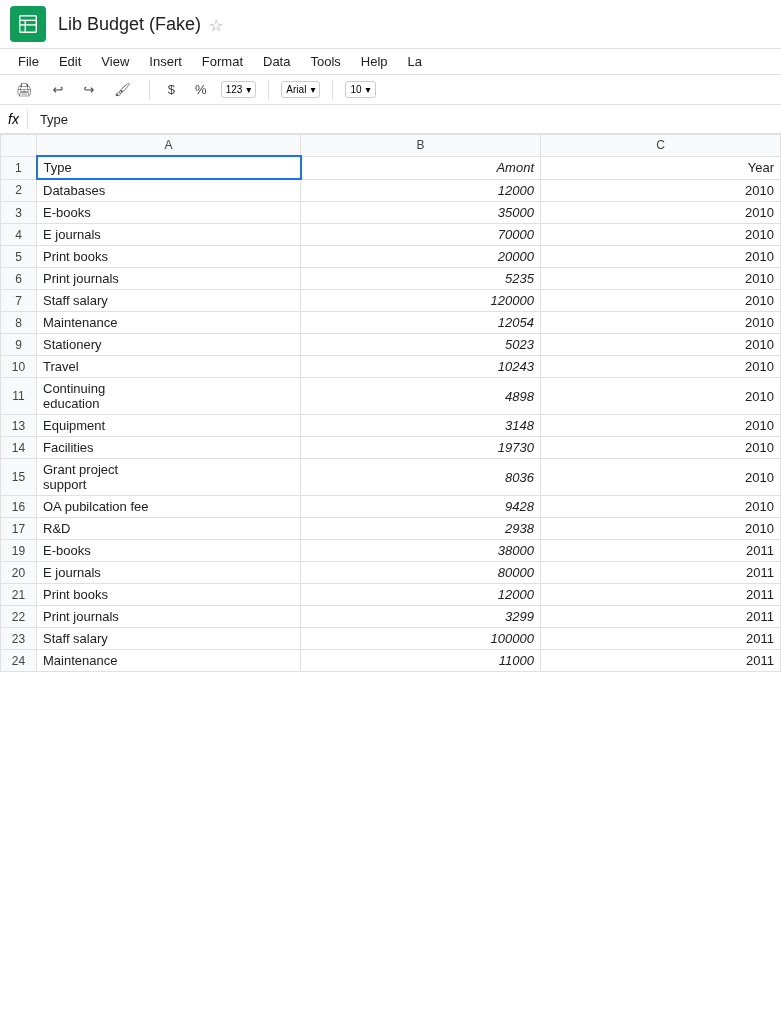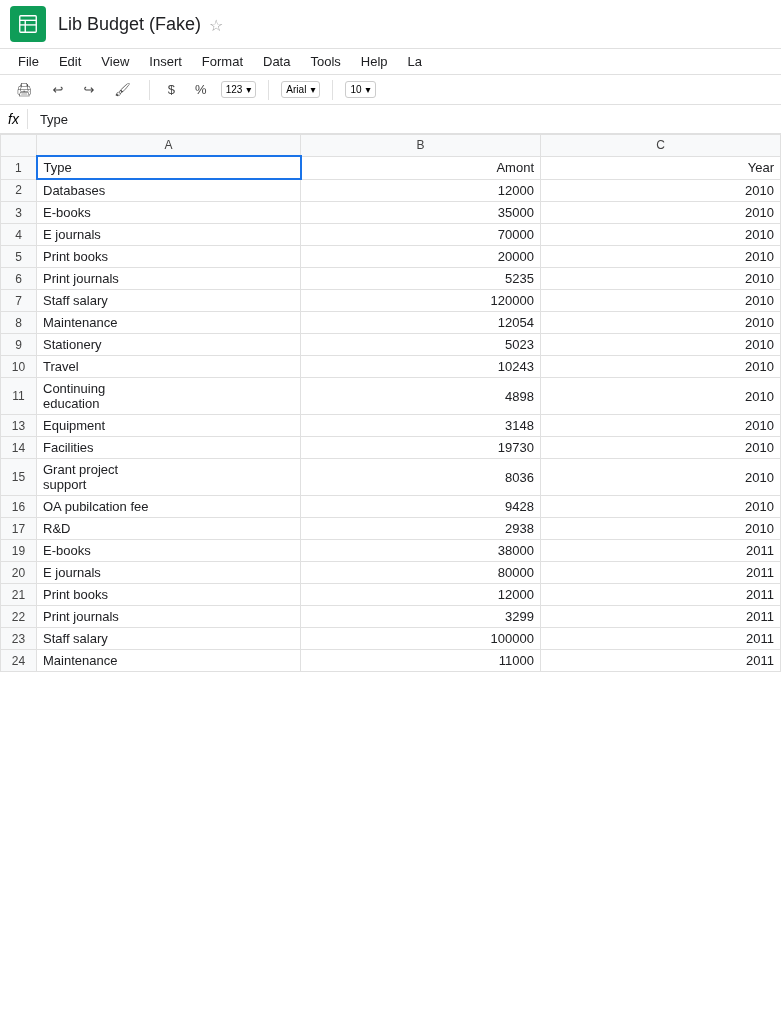--- a/index.html
+++ b/index.html
@@ -32,21 +32,21 @@
     
     #spreadsheet { width: 100%; border-collapse: collapse; }
 
     
     .col-header { background: #f8f9fa; border: 1px solid #e0e0e0; text-align: center; font-size: 12px; color: #444; font-weight: 500; padding: 3px 6px; min-width: 30px; }
     .row-num { background: #f8f9fa; border: 1px solid #e0e0e0; text-align: center; font-size: 12px; color: #444; padding: 3px 4px; width: 30px; min-width: 30px; vertical-align: middle; }
 
     
     .cell { border: 1px solid #e0e0e0; padding: 3px 6px; font-size: 13px; color: #202124; vertical-align: middle; white-space: nowrap; }
     .cell-a { width: 220px; min-width: 220px; }
-    .cell-b { width: 200px; min-width: 200px; text-align: right; }
+    .cell-b { width: 200px; min-width: 200px; text-align: right; font-style: italic; }
     .cell-c { width: 200px; min-width: 200px; text-align: right; }
 
     
     .cell-selected { border: 2px solid #1a73e8 !important; }
 
     
     .header-row .cell { font-weight: 500; }
     .header-row .cell { background: #fff; }
 
     

